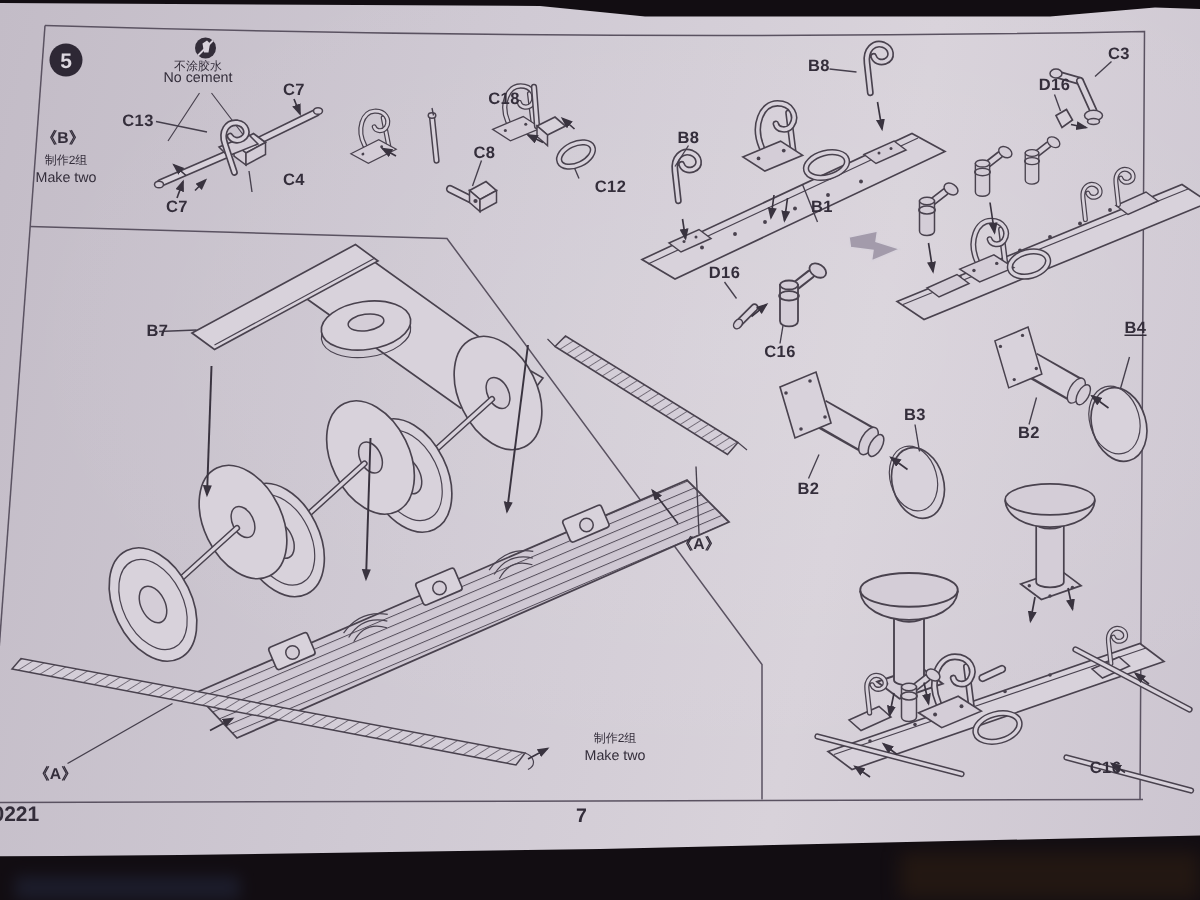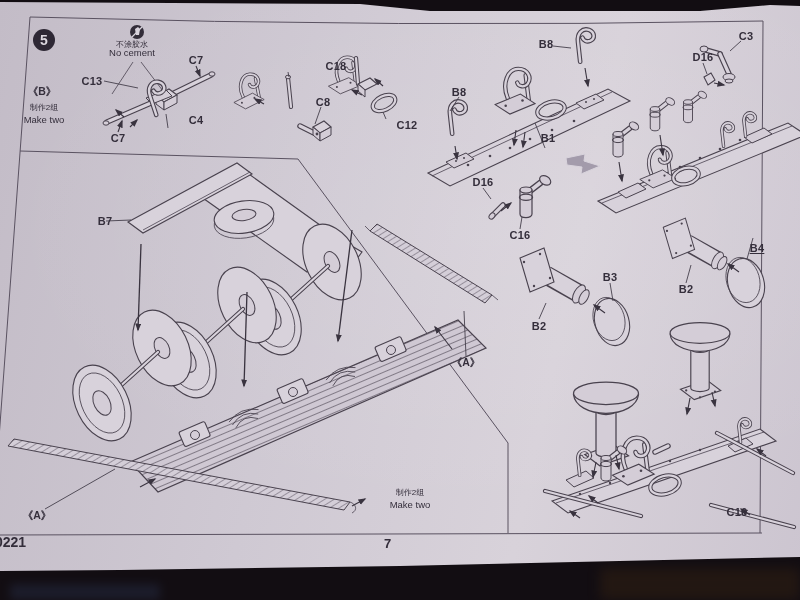--- a/index.html
+++ b/index.html
@@ -375,21 +375,21 @@
       <span class="lbl lb-p" style="left: 546px; top: 44px;">B8</span>
       <span class="lbl lb-p" style="left: 459px; top: 92px;">B8</span>
       <span class="lbl lb-p" style="left: 548px; top: 138px;">B1</span>
       <span class="lbl lb-p" style="left: 746px; top: 36px;">C3</span>
       <span class="lbl lb-p" style="left: 703px; top: 57px;">D16</span>
       <span class="lbl lb-p" style="left: 483px; top: 182px;">D16</span>
       <span class="lbl lb-p" style="left: 520px; top: 235px;">C16</span>
       <span class="lbl lb-p" style="left: 539px; top: 326px;">B2</span>
       <span class="lbl lb-p" style="left: 610px; top: 277px;">B3</span>
       <span class="lbl lb-p" style="left: 686px; top: 289px;">B2</span>
-      <span class="lbl lb-p" style="left: 757px; top: 248px; text-decoration: underline;">B4</span>
+      <span class="lbl lb-p" style="left: 757px; top: 219px; text-decoration: underline;">B4</span>
       <span class="lbl lb-p" style="left: 95px; top: 221px; padding-left: 20px;">B7</span>
       <span class="lbl lb-p" style="left: 737px; top: 512px;">C16</span>
       <span class="lbl lb-g" style="left: 42px; top: 92px;">《B》</span>
       <span class="lbl lb-g" style="left: 466px; top: 363px;">《A》</span>
       <span class="lbl lb-g" style="left: 37px; top: 516px;">《A》</span>
       <span class="lbl lb-z" style="left: 132px; top: 44px;">不涂胶水</span>
       <span class="lbl lb-z" style="left: 44px; top: 107px;">制作2组</span>
       <span class="lbl lb-z" style="left: 410px; top: 492px;">制作2组</span>
       <span class="lbl lb-e" style="left: 132px; top: 52px;">No cement</span>
       <span class="lbl lb-e" style="left: 44px; top: 119px;">Make two</span>

